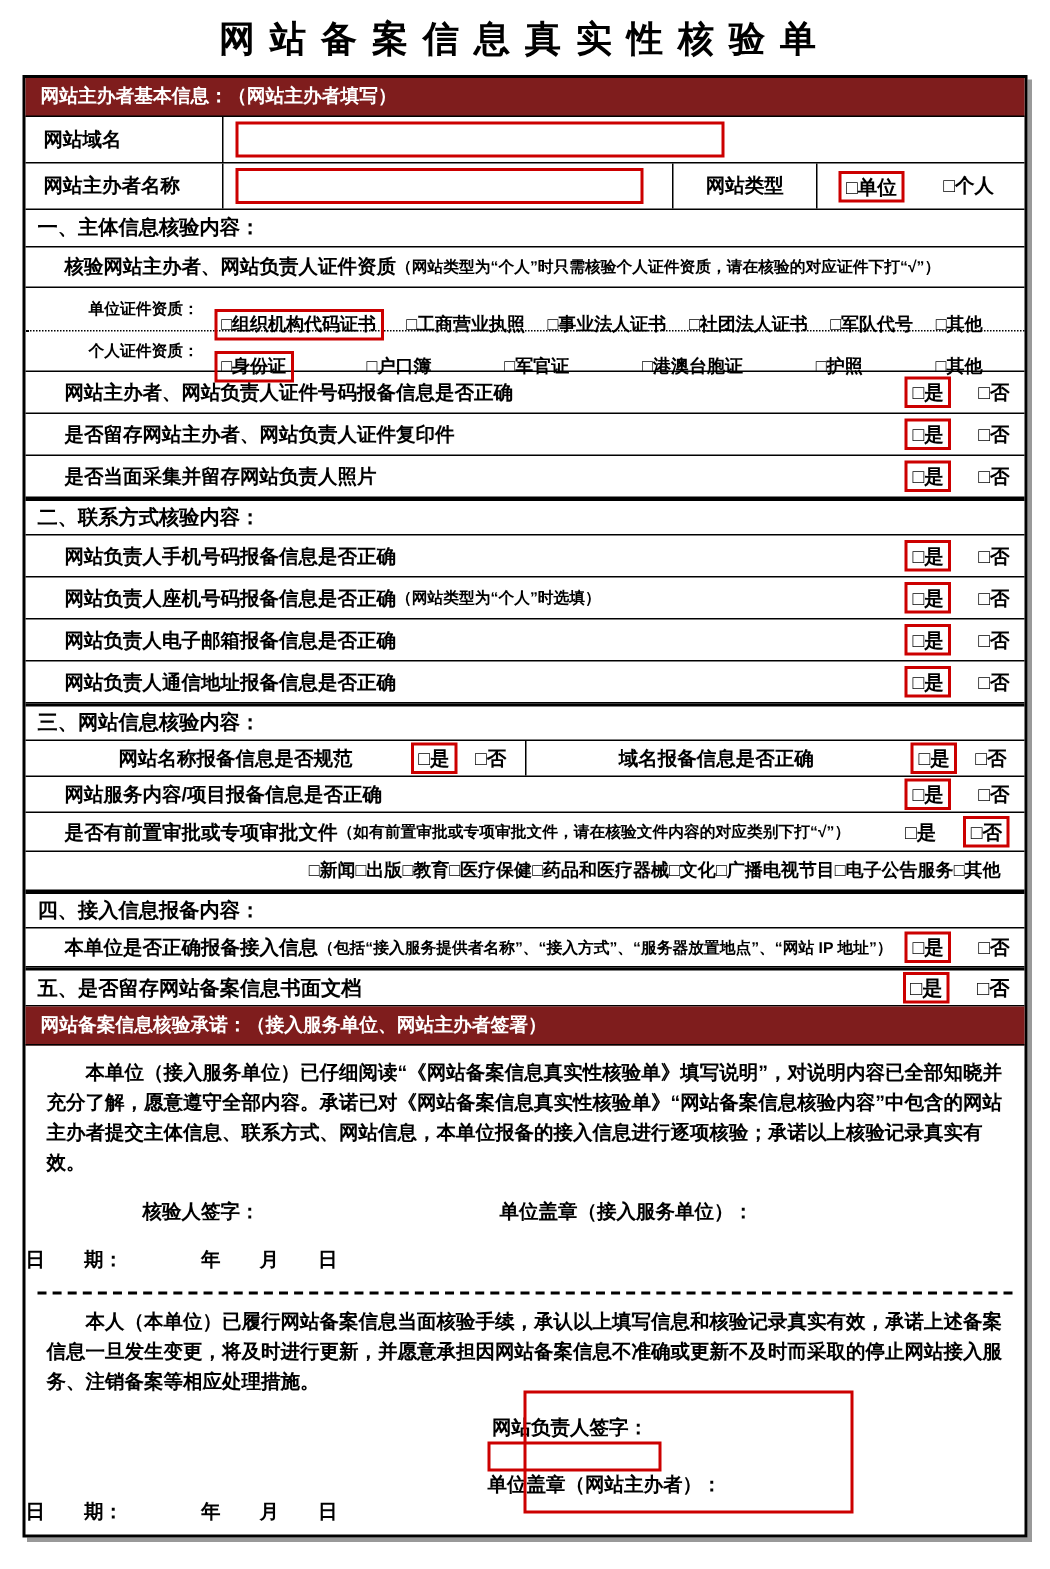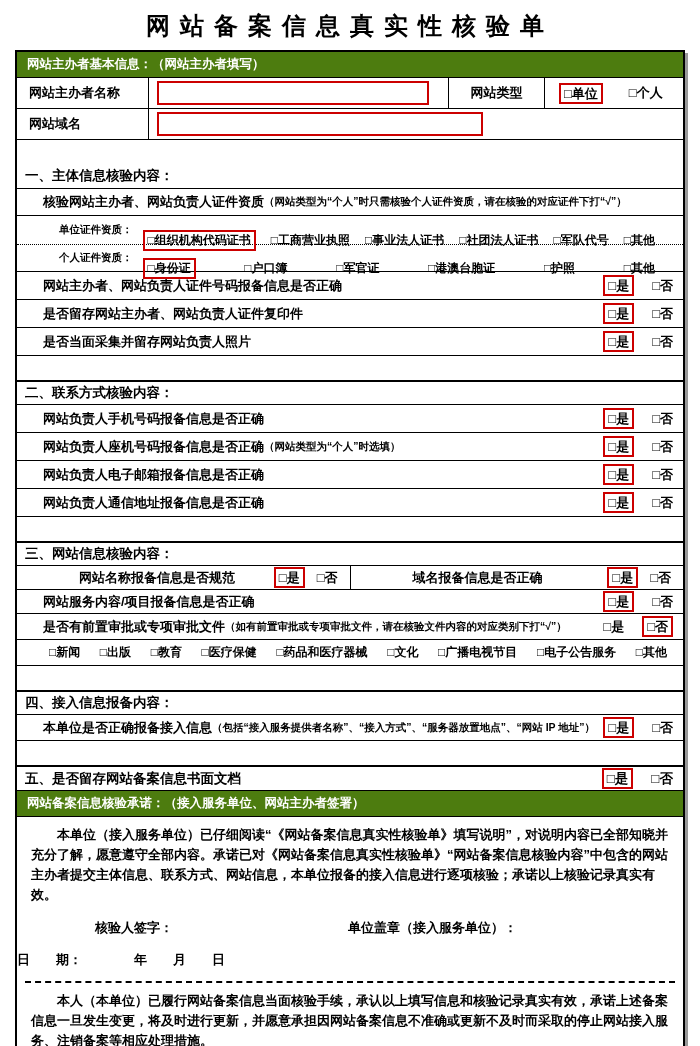--- a/index.html
+++ b/index.html
@@ -2,52 +2,52 @@
 <html><head>
 <meta charset="utf-8">
 <style>
   html,body{margin:0;padding:0;}
   body{width:700px;height:1046px;background:#fff;color:#000;
        font-family:"Liberation Sans","DejaVu Sans",sans-serif;position:relative;}
   .title{ text-align:center;font-size:24px;font-weight:bold;letter-spacing:10px;
           padding:10px 0 4px;font-family:"Liberation Serif","DejaVu Serif",serif;}
   .form{position:absolute;left:15px;top:50px;width:666px;border:2px solid #000;
         box-shadow:3px 3px 0 #999;background:#fff;}
-  .bar{background:#4d7c0f;color:#fff;font-weight:bold;font-size:12.5px;
+  .bar{background:#7f1d1d;color:#fff;font-weight:bold;font-size:12.5px;
        display:flex;align-items:center;padding-left:10px;height:25px;
        border-bottom:1px solid #000;}
   .row{display:flex;align-items:center;border-bottom:1px solid #000;
        font-size:13px;font-weight:bold;box-sizing:border-box;}
   .h31{height:31px}.h29{height:29px}.h28{height:28px}.h27{height:27px}
   .h26{height:26px}.h25{height:25px}.h24{height:24px}
   .thick{border-top:2px solid #000;}
   .cell{display:flex;align-items:center;height:100%;box-sizing:border-box;}
   .vline{border-right:1px solid #000;}
   .label-cell{width:132px;padding-left:12px;}
   .type-cell{width:96px;justify-content:center;}
   .opts-cell{flex:1;padding-left:14px;gap:26px;}
   .flex1{flex:1}
   .redbox{border:2px solid #c00;padding:0 3px;display:inline-block;line-height:17px;}
   .red-input{display:inline-block;border:2px solid #c00;height:20px;background:#fff;}
   .in-name{width:268px;margin-left:8px;}
   .in-domain{width:322px;margin-left:8px;}
-  .sec-title{padding-left:8px;font-size:13.5px;margin-top:24px;}
+  .sec-title{padding-left:8px;font-size:13.5px;}
   .indent{padding-left:26px;}
   .indent2{padding-left:42px;}
   .yn{display:flex;align-items:center;margin-left:auto;padding-right:10px;gap:18px;}
   .yn-tight{gap:12px;padding-right:12px;}
   .small{font-size:10.5px;font-weight:bold;}
   .certs{display:flex;flex:1;justify-content:space-between;align-items:center;
          padding:0 28px 0 10px;font-size:12px;margin-top:20px;}
-  .cats{display:flex;flex:1;justify-content:space-between;align-items:center;
+  .cats{display:flex;flex:1;justify-content:flex-end;align-items:center;
         padding:0 16px 0 32px;font-size:12px;}
   .half{display:flex;align-items:center;flex:1;height:100%;padding-left:36px;}
   .promise{font-size:13px;padding-bottom:6px;}
   .para{margin:8px 14px 0;text-indent:2em;line-height:20px;font-weight:bold;}
-  .signrow{display:flex;margin-top:14px;padding-left:78px;font-weight:bold;gap:15px;}
+  .signrow{display:flex;margin-top:14px;padding-left:78px;font-weight:bold;}
   .stamp1{margin-left:160px;}
   .daterow{margin-top:14px;font-weight:bold;}
   .dashline{border-top:2px dashed #000;margin:12px 8px 0;height:0;}
   .signrow2{position:relative;margin-top:12px;padding-left:60px;display:flex;
             align-items:center;height:56px;font-weight:bold;flex-direction:column;}
   .sigbox{width:112px;height:44px;margin-left:6px;}
   .stamp2label{margin-left:46px;}
   .stampbox{position:absolute;left:332px;top:-16px;width:216px;height:78px;
             border:2px solid #c00;background:transparent;}
   .daterow2{margin-top:0;}
@@ -57,35 +57,35 @@
 
 <div class="title">网站备案信息真实性核验单</div>
 
 <div class="form">
 
   <div class="bar">
     <span>网站主办者基本信息：（网站主办者填写）</span>
   </div>
 
   <div class="row h31">
+    <div class="cell label-cell vline">网站域名</div>
+    <div class="cell flex1">
+      <span class="red-input in-domain"></span>
+    </div>
+  </div>
+
+  <div class="row h31">
     <div class="cell label-cell vline">网站主办者名称</div>
     <div class="cell vline" style="width:300px;">
       <span class="red-input in-name"></span>
     </div>
     <div class="cell type-cell vline">网站类型</div>
     <div class="cell opts-cell">
       <span class="redbox">□单位</span>
       <span>□个人</span>
-    </div>
-  </div>
-
-  <div class="row h31">
-    <div class="cell label-cell vline">网站域名</div>
-    <div class="cell flex1">
-      <span class="red-input in-domain"></span>
     </div>
   </div>
 
 
   <div class="row h25 sec-title">
     <span>一、主体信息核验内容：</span>
   </div>
 
   <div class="row h27 indent">
     <span>核验网站主办者、网站负责人证件资质</span>

